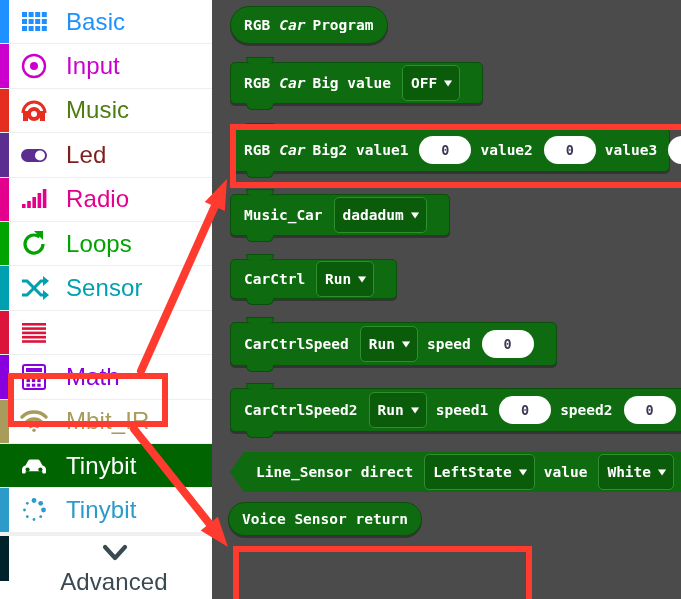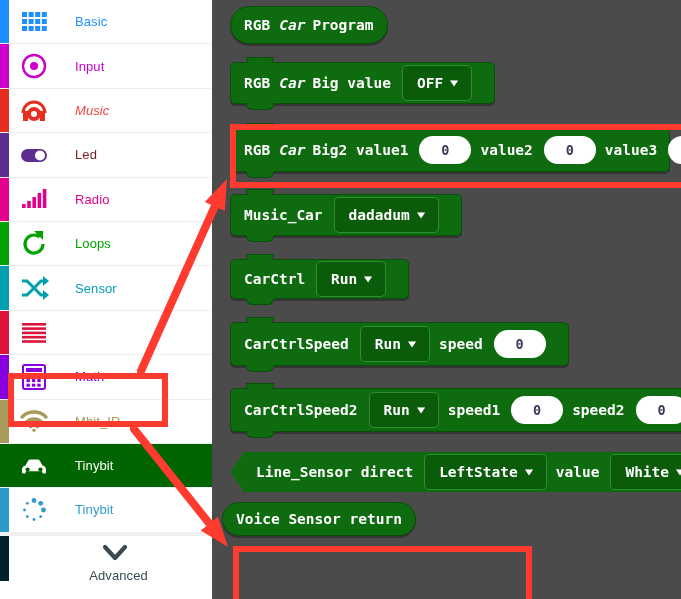--- a/index.html
+++ b/index.html
@@ -24,21 +24,21 @@
   }
   .cat .bar{
     position:absolute;left:0;top:0;width:9px;height:100%;
   }
   .cat .ico{
     width:32px;height:32px;margin-left:18px;
     display:flex;align-items:center;justify-content:center;
     flex:0 0 32px;
   }
   .cat .lbl{
-    margin-left:25px;font-size:13px;letter-spacing:.1px;
+    margin-left:16px;font-size:24px;letter-spacing:.1px;
     white-space:nowrap;
   }
   .cat.selected{background:#006400;}
   .cat.selected .lbl{color:#ffffff !important;}
   .cat.advanced{border-top:3px solid #f0f0f0;border-bottom:none;height:48px;flex-direction:column;}
   .cat.advanced .lbl{color:#3a4a52;}
 
   
   .flyout{
     position:absolute;left:212px;top:0;width:469px;height:599px;
@@ -89,21 +89,21 @@
   .txt:last-child{margin-right:0;}
   .ital{font-style:italic;margin:0 7px 0 0;}
 
   
   .dd{
     background:#0a5c0a;
     border:1px solid #2f8f2f;
     border-radius:5px;
     height:34px;
     display:flex;align-items:center;
-    padding:0 14px;
+    padding:0 8px;
     margin:0 9px 0 2px;
     color:#ffffff;
     font-size:14.5px;
   }
   .dd .caret{
     margin-left:8px;font-size:10px;line-height:1;
     transform:scaleX(1.35);
   }
   
   .num{
@@ -160,21 +160,21 @@
         <div class="bar" style="background: rgb(230, 46, 32);"></div>
         <span class="ico">
           <svg width="30" height="30" viewBox="0 0 30 30" xmlns="http://www.w3.org/2000/svg">
             <path d="M4 18 A11 11 0 0 1 26 18" fill="none" stroke="#E62E20" stroke-width="3"></path>
             <path d="M4 16 h5 v10 h-5 z" fill="#E62E20"></path>
             <path d="M21 16 h5 v10 h-5 z" fill="#E62E20"></path>
             <circle cx="15" cy="19" r="7" fill="#E62E20"></circle>
             <circle cx="15" cy="19" r="3" fill="#fff"></circle>
           </svg>
         </span>
-        <span class="lbl" style="color: #ef4444; font-style: italic;">Music</span>
+        <span class="lbl" style="color: #4d7c0f;">Music</span>
       </div>
       <div class="cat">
         <div class="bar" style="background: rgb(92, 45, 145);"></div>
         <span class="ico">
           <svg width="30" height="30" viewBox="0 0 30 30" xmlns="http://www.w3.org/2000/svg">
             <rect x="2" y="9" width="26" height="13" rx="6.5" fill="#5C2D91"></rect>
             <circle cx="21" cy="15.5" r="5" fill="#fff"></circle>
           </svg>
         </span>
         <span class="lbl" style="color: #7f1d1d;">Led</span>
@@ -373,21 +373,21 @@
           <span class="dd">
             <span>LeftState</span>
             <span class="caret">▼</span>
           </span>
           <span class="txt">value</span>
           <span class="dd">
             <span>White</span>
             <span class="caret">▼</span>
           </span>
         </div>
-        <div class="blk rep" style="left: 10px; top: 502px; height: 34px;">
+        <div class="blk rep" style="left: 16px; top: 502px; height: 34px;">
           <span class="txt">Voice Sensor return</span>
         </div>
       </div>
   </div>
 
   <div id="annots">
       <div class="annot" style="left: 8px; top: 373px; width: 148px; height: 42px; border-color: rgb(255, 59, 48);"></div>
       <div class="annot" style="left: 230px; top: 124px; width: 448px; height: 52px; border-color: rgb(255, 59, 48);"></div>
       <div class="annot" style="left: 233px; top: 546px; width: 287px; height: 50px; border-color: rgb(255, 59, 48);"></div>
     </div>

